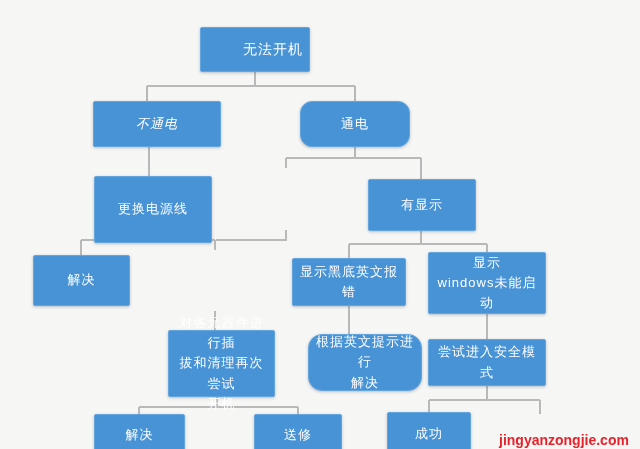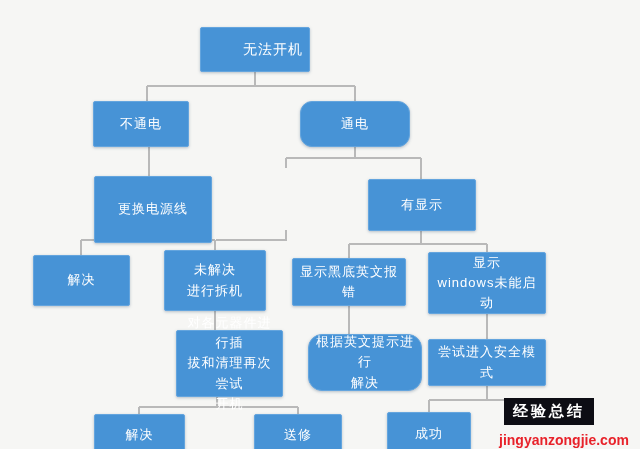--- a/index.html
+++ b/index.html
@@ -57,51 +57,48 @@
     <path d="M421 231 V244 M349 244 H487 M349 244 V258 M487 244 V252"></path>
     <path d="M215 311 V330"></path>
     <path d="M349 306 V334"></path>
     <path d="M487 314 V339"></path>
     <path d="M217 397 V407 M139 407 H298 M139 407 V414 M298 407 V414"></path>
     <path d="M487 386 V400 M429 400 H540 M429 400 V412 M540 400 V414"></path>
   </svg>
 
   <div class="node root" style="left:200px;top:27px;width:110px;height:45px;padding-left:40px;">无法开机</div>
 
-  <div class="node" style="left:93px;top:101px;width:96px;height:46px;">不通电</div>
+  <div class="node" style="left:93px;top:101px;width:128px;height:46px;font-style:italic;">不通电</div>
 
   <div class="node" style="left:300px;top:101px;width:110px;height:46px;border-radius:12px;">通电</div>
 
   <div class="node" style="left:94px;top:176px;width:118px;height:67px;">更换电源线</div>
 
 
   <div class="node" style="left:368px;top:179px;width:108px;height:52px;">有显示</div>
 
   <div class="node" style="left:33px;top:255px;width:97px;height:51px;">解决</div>
 
-  <div class="node" style="left:164px;top:250px;width:102px;height:61px;">未解决
-进行拆机</div>
 
   <div class="node" style="left:292px;top:258px;width:114px;height:48px;">显示黑底英文报错</div>
 
   <div class="node" style="left:428px;top:252px;width:118px;height:62px;">显示
 windows未能启动</div>
 
-  <div class="node" style="left:176px;top:330px;width:107px;height:67px;">对各元器件进行插
+  <div class="node" style="left:168px;top:330px;width:107px;height:67px;">对各元器件进行插
 拔和清理再次尝试
 开机</div>
 
   <div class="node" style="left:308px;top:334px;width:114px;height:57px;border-radius:14px;">根据英文提示进行
 解决</div>
 
   <div class="node" style="left:428px;top:339px;width:118px;height:47px;">尝试进入安全模式</div>
 
   <div class="node" style="left:94px;top:414px;width:91px;height:42px;">解决</div>
 
   <div class="node" style="left:254px;top:414px;width:88px;height:42px;">送修</div>
 
   <div class="node" style="left:387px;top:412px;width:84px;height:44px;">成功</div>
 
-  <div class="wm-badge">经验总结</div>
 
   <div class="wm-url">jingyanzongjie.com</div>
 
 </div>
 
 </body></html>

